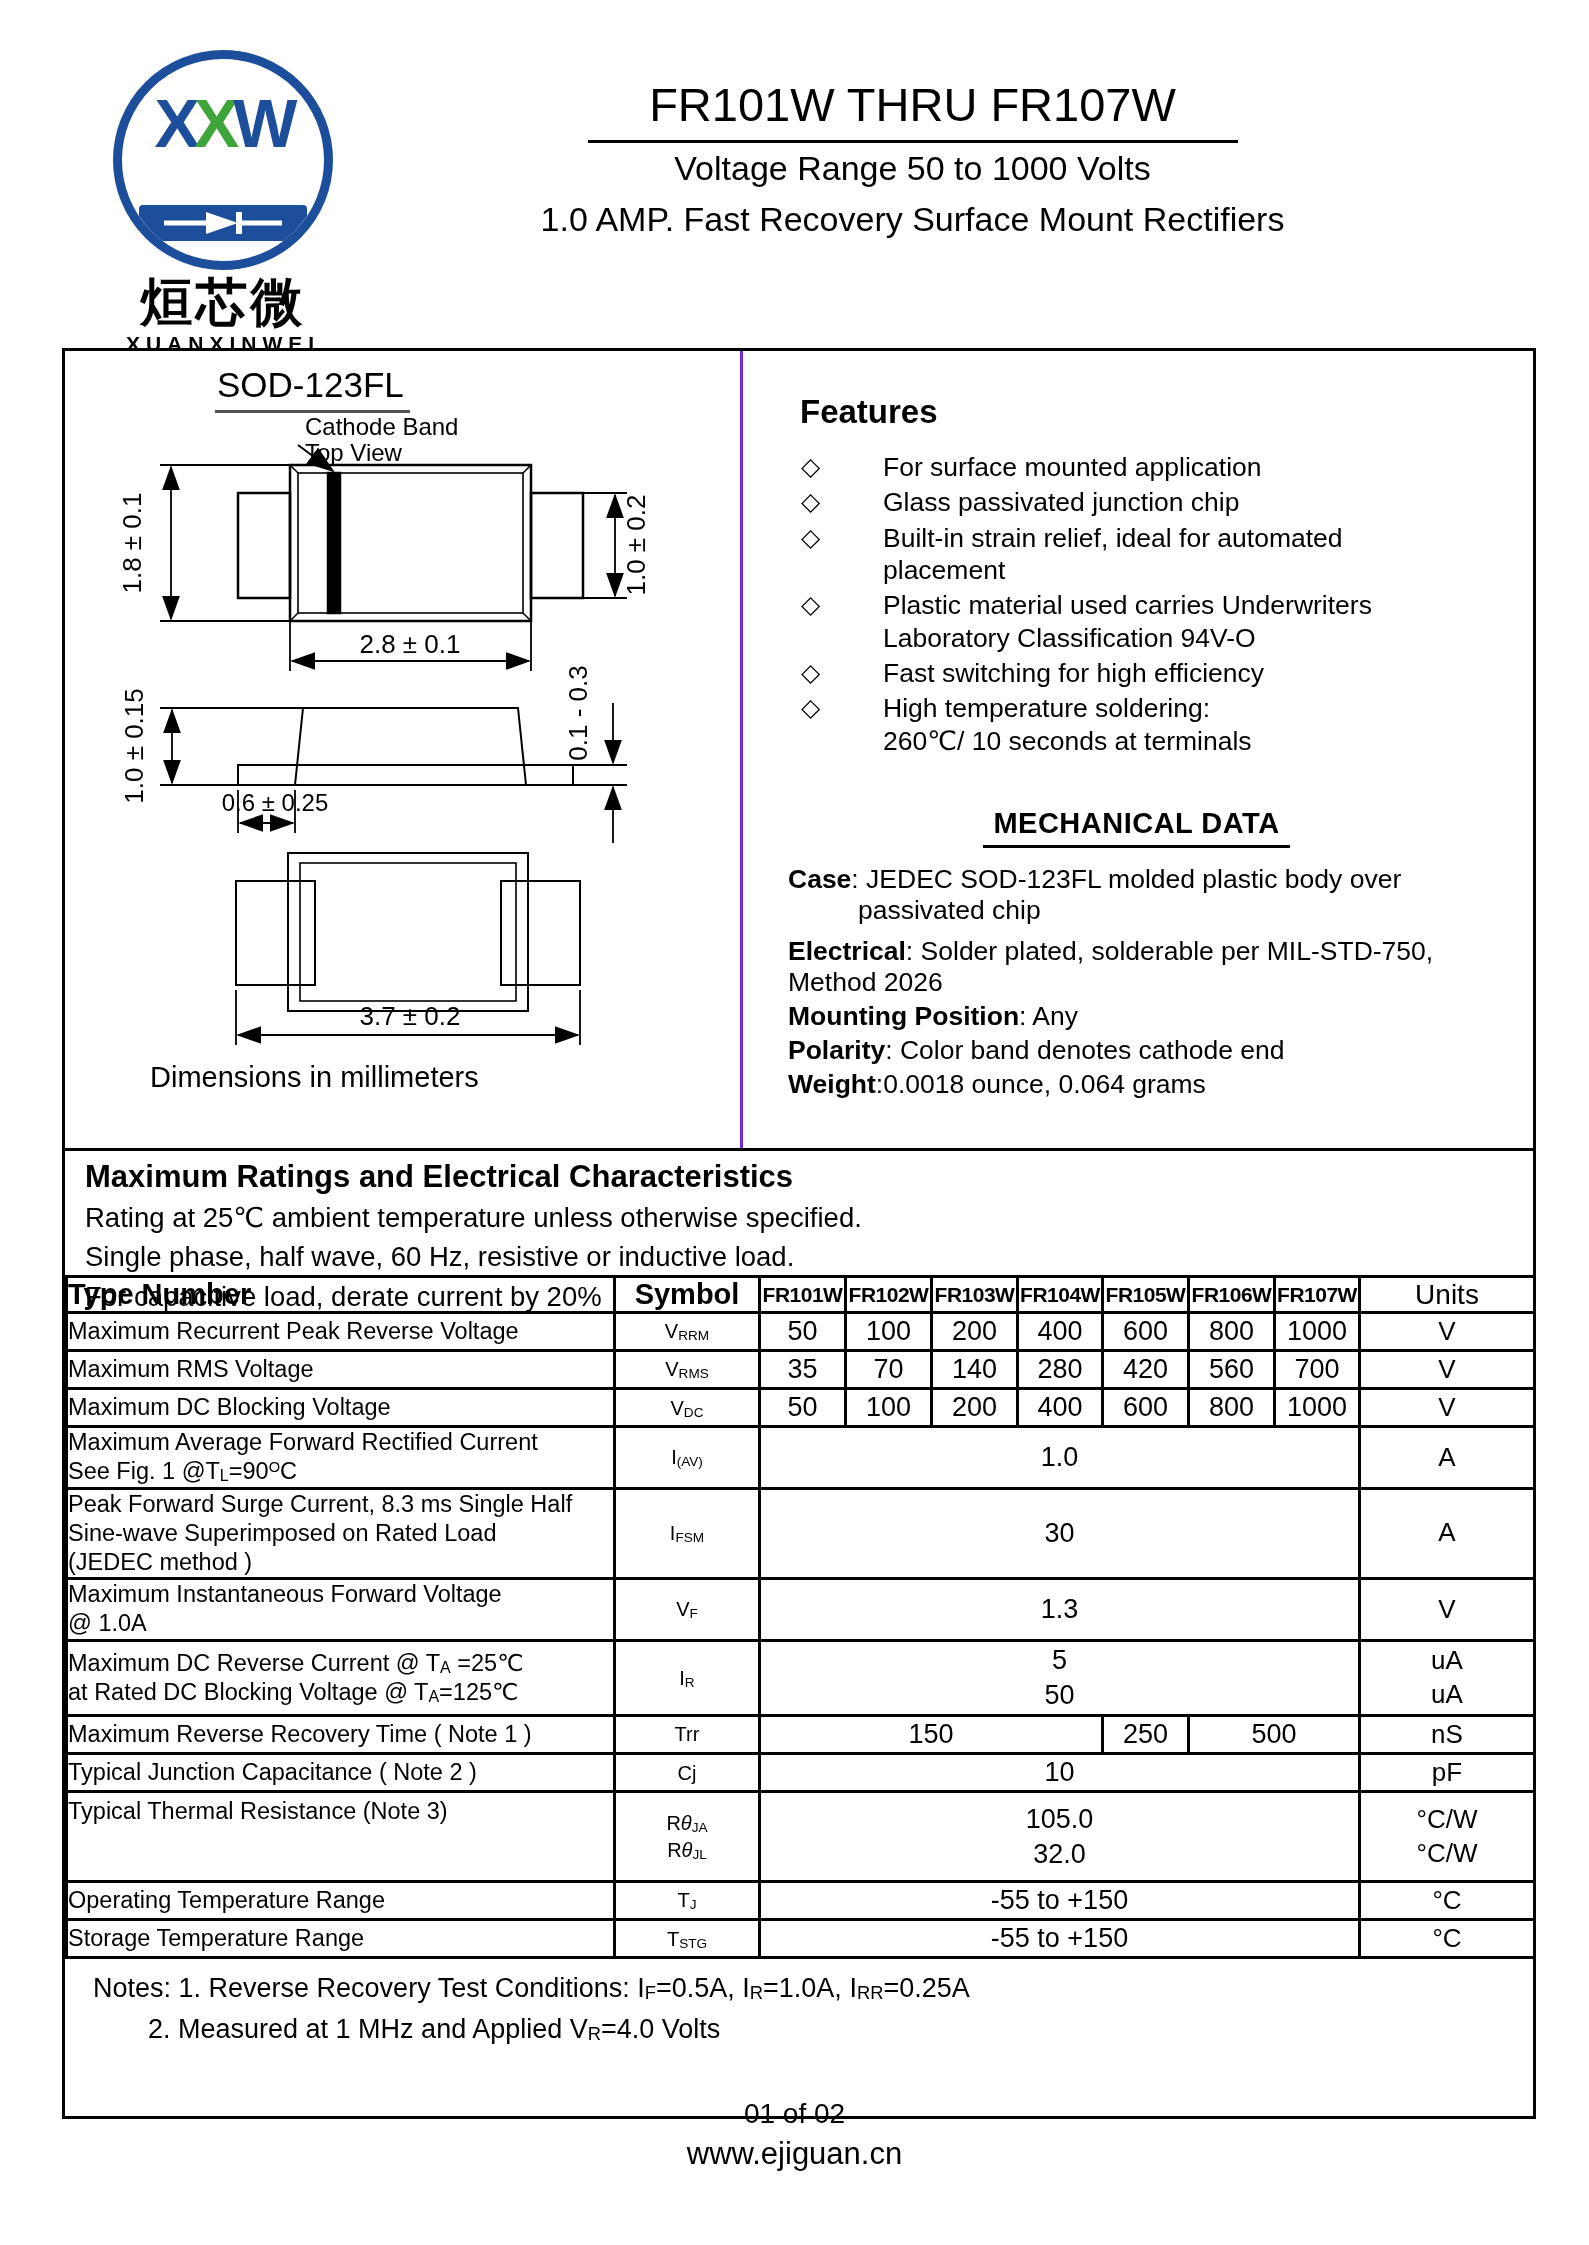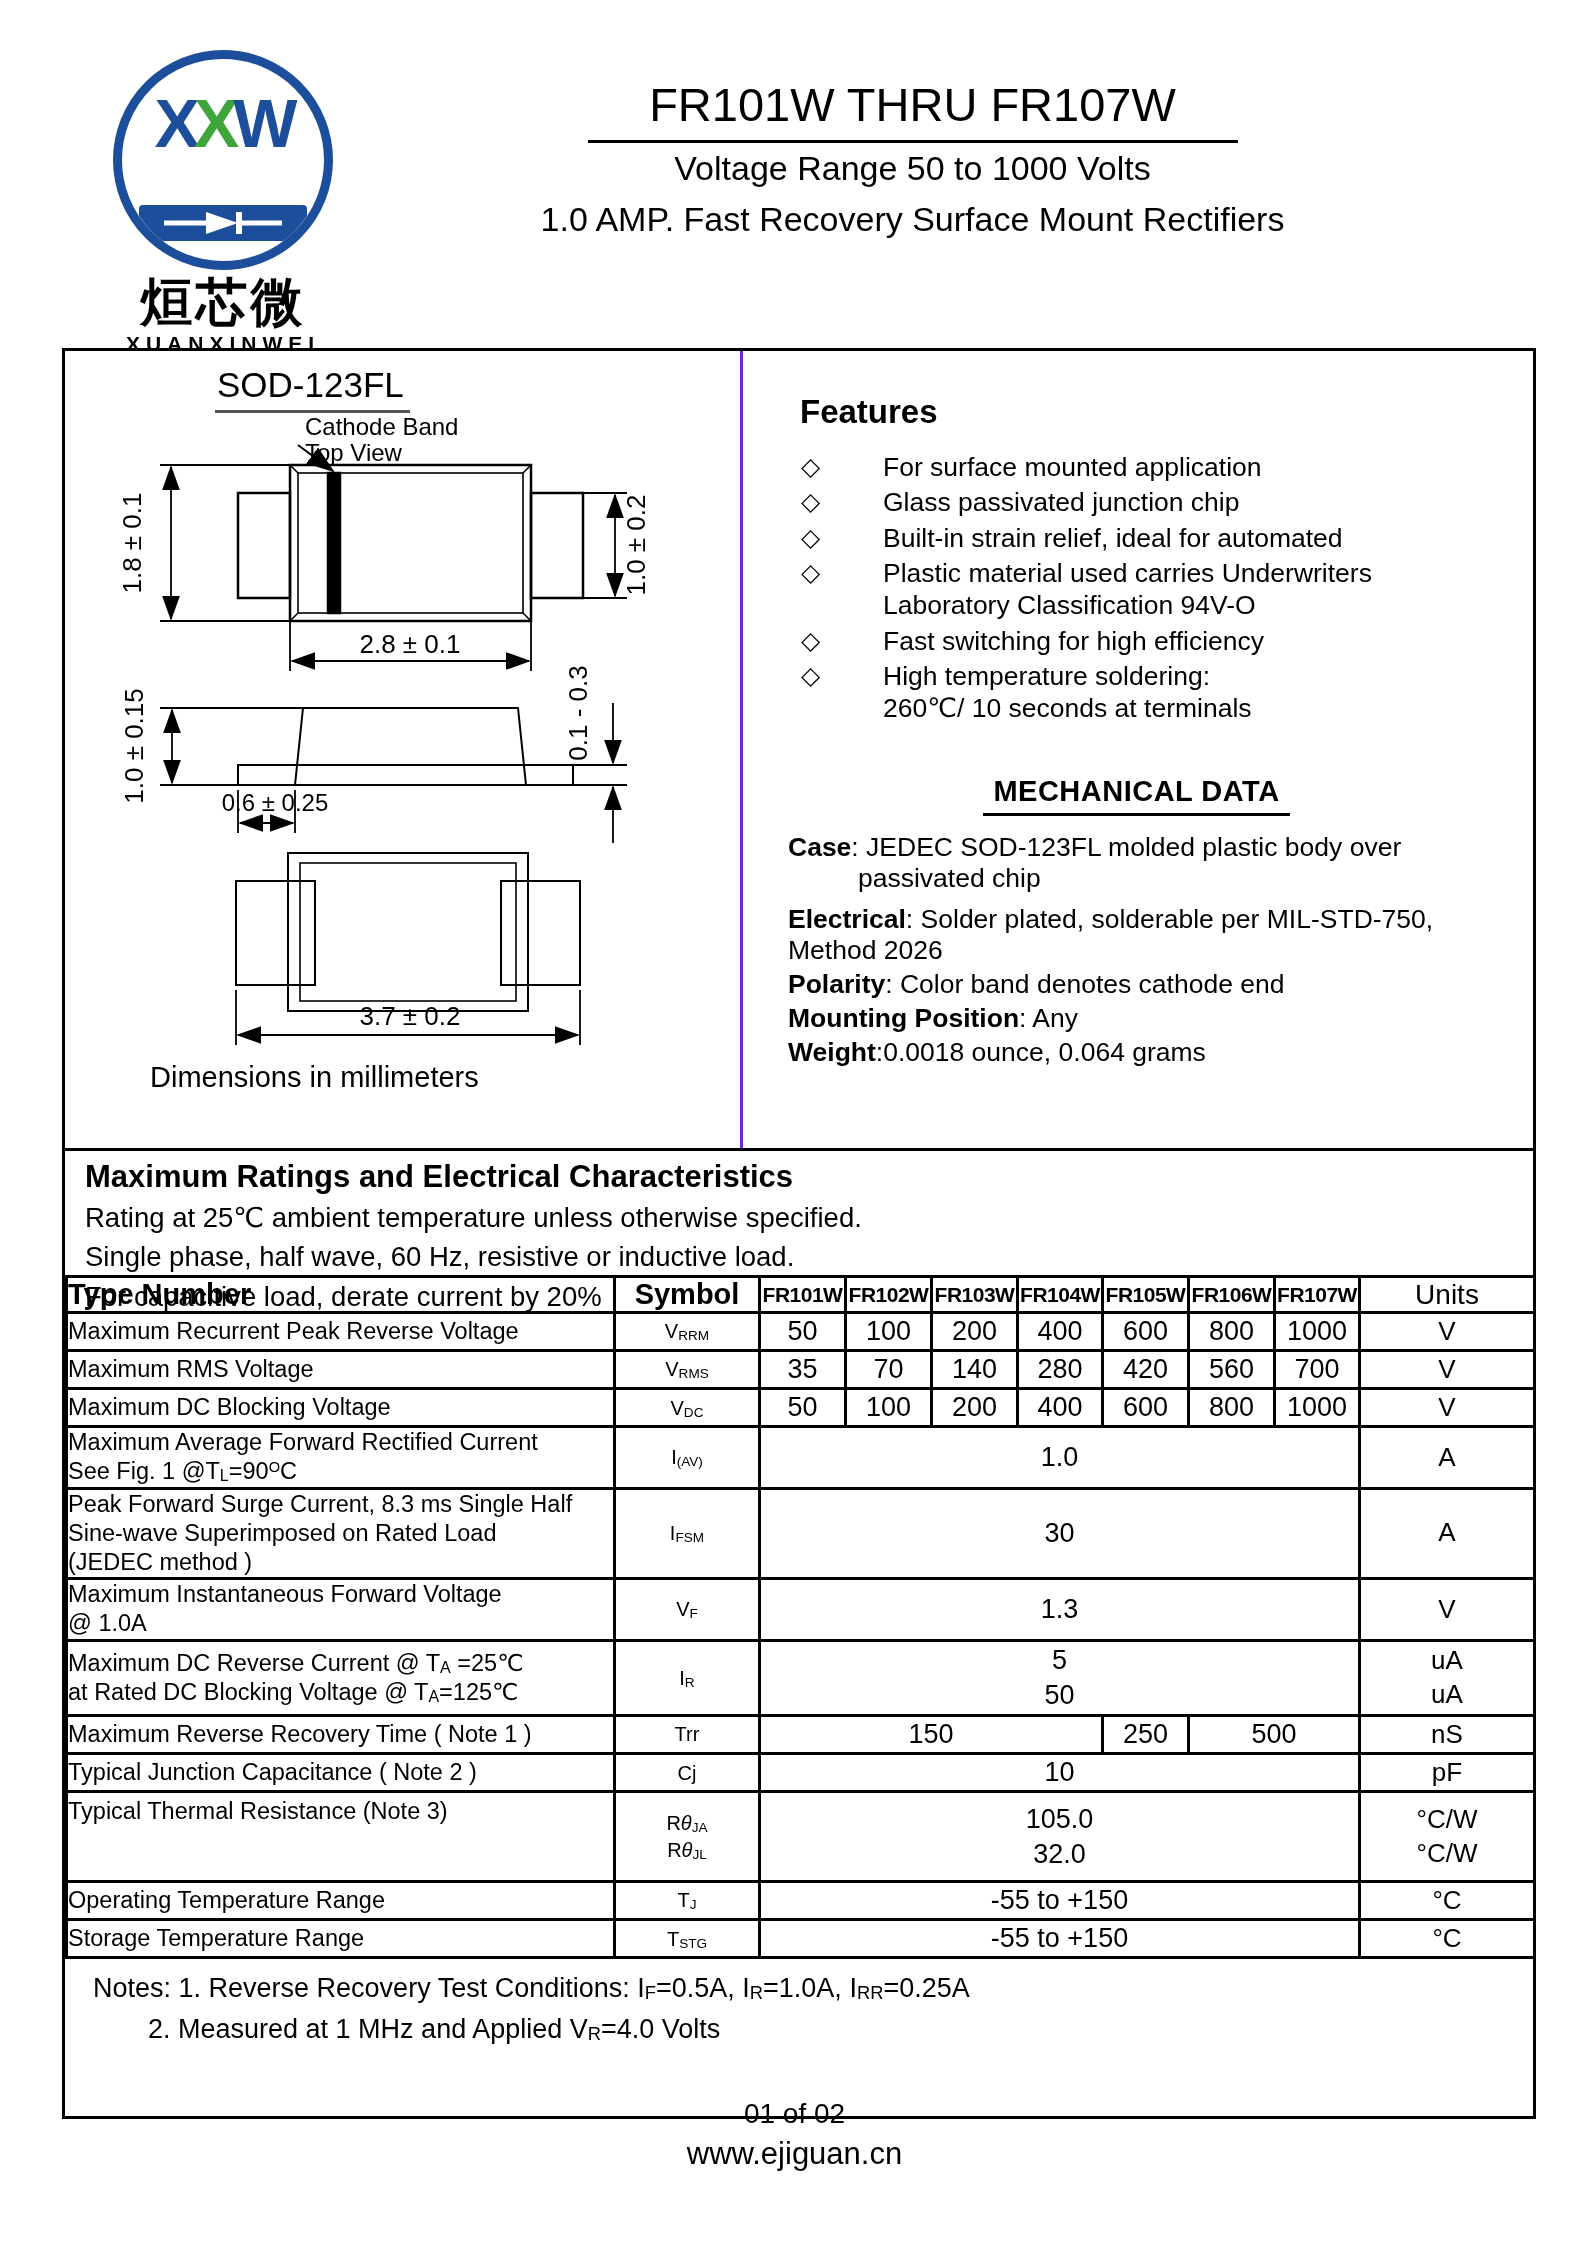--- a/index.html
+++ b/index.html
@@ -209,20 +209,21 @@
           <li class="feat-item">
             <span class="feat-bullet">◇</span>
             <span class="feat-text">
                 <span>Glass passivated junction chip</span>
               </span>
           </li>
           <li class="feat-item">
             <span class="feat-bullet">◇</span>
             <span class="feat-text">
                 <span>Built-in strain relief, ideal for automated</span>
+                <span>placement</span>
               </span>
           </li>
           <li class="feat-item">
             <span class="feat-bullet">◇</span>
             <span class="feat-text">
                 <span>Plastic material used carries Underwriters</span>
                 <span>Laboratory Classification 94V-O</span>
               </span>
           </li>
           <li class="feat-item">
@@ -246,24 +247,24 @@
         <div class="mech-list">
           <div class="mech-item mech-gap">
             <span class="mech-key">Case</span><span>: JEDEC SOD-123FL molded plastic body over</span>
             <div class="mech-indent">passivated chip</div>
           </div>
           <div class="mech-item">
             <span class="mech-key">Electrical</span><span>: Solder plated, solderable per MIL-STD-750,</span>
             <div>Method 2026</div>
           </div>
           <div class="mech-item">
-            <span class="mech-key">Polarity</span><span>: Color band denotes cathode end</span>
+            <span class="mech-key">Mounting Position</span><span>: Any</span>
           </div>
           <div class="mech-item">
-            <span class="mech-key">Mounting Position</span><span>: Any</span>
+            <span class="mech-key">Polarity</span><span>: Color band denotes cathode end</span>
           </div>
           <div class="mech-item">
             <span class="mech-key">Weight</span><span>:0.0018 ounce, 0.064 grams</span>
           </div>
         </div>
       </div>
     </div>
 
     <div class="sec-ratings">
       <div class="ratings-heading">Maximum Ratings and Electrical Characteristics</div>

